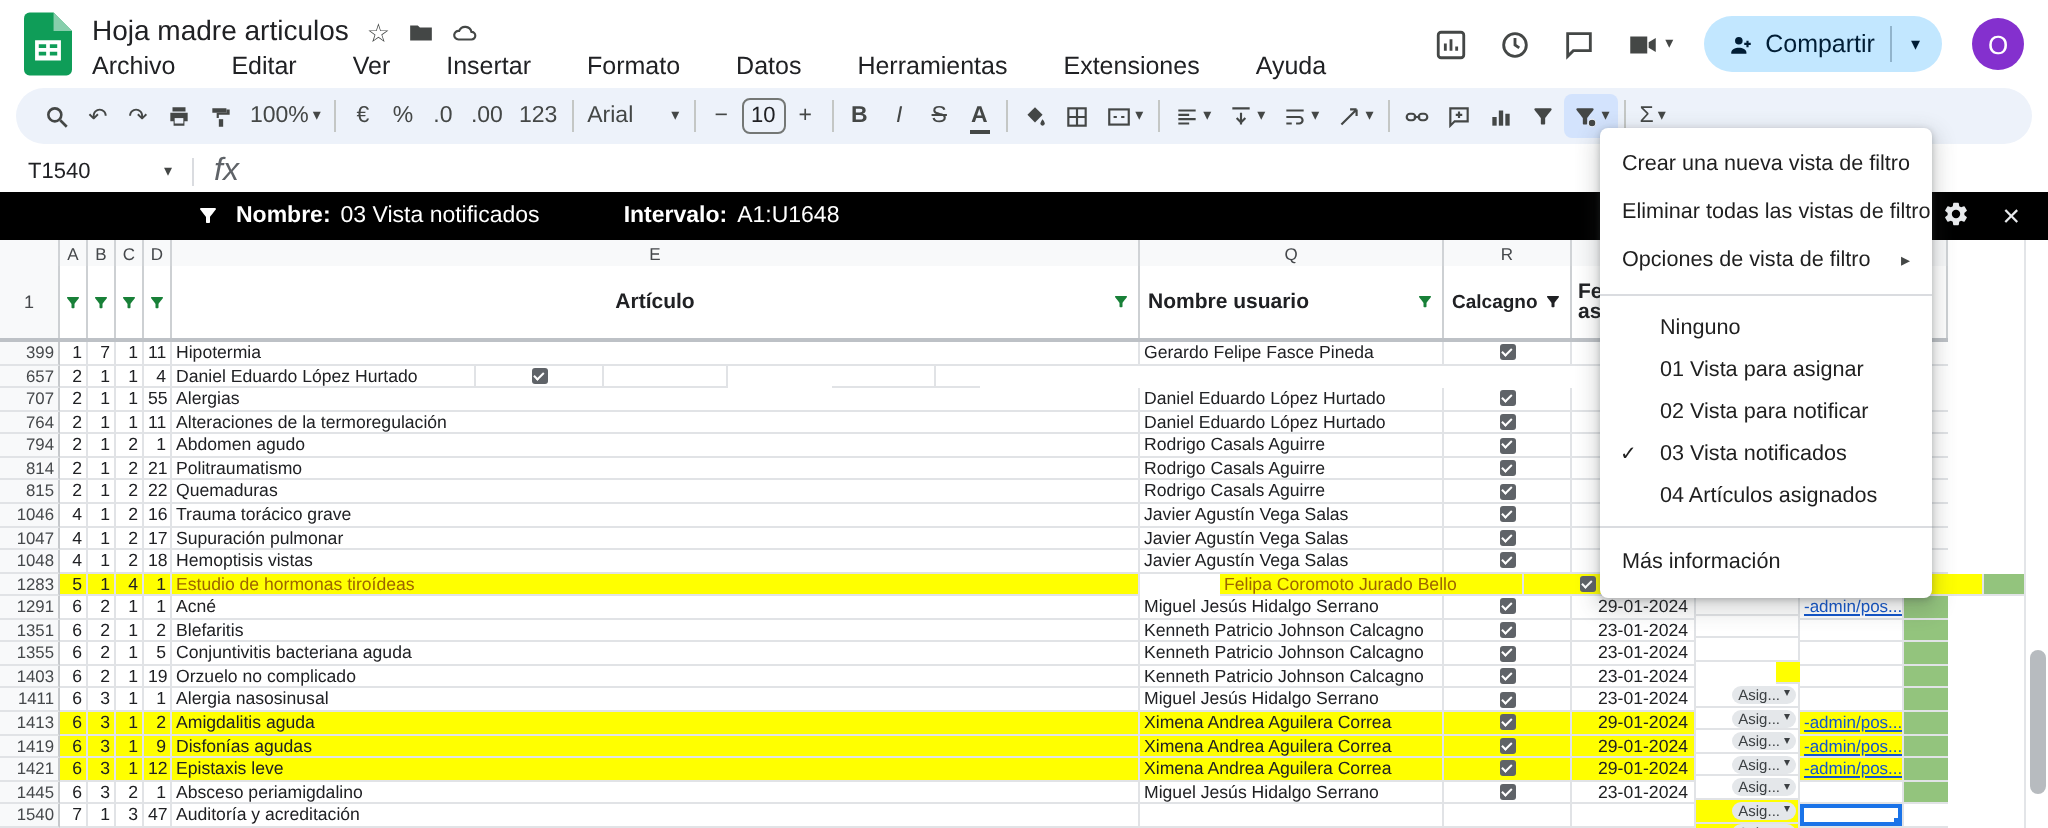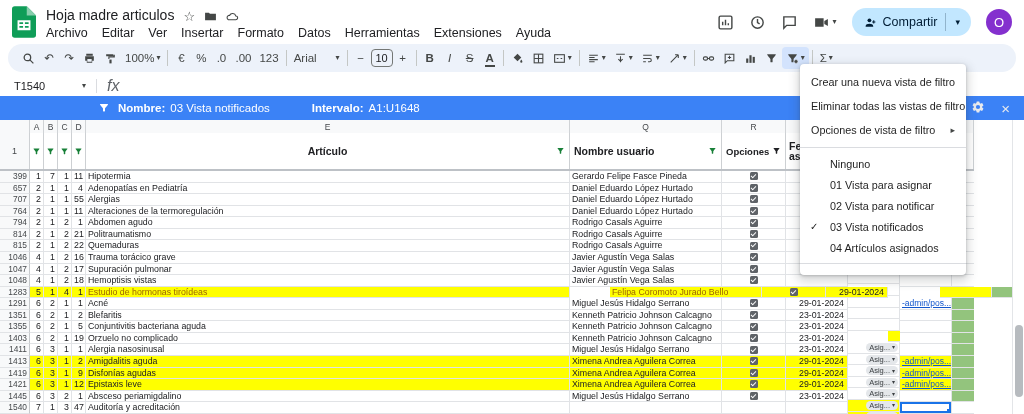--- a/index.html
+++ b/index.html
@@ -8,21 +8,21 @@
 
   
   .topbar { height:44px; display:flex; align-items:center; padding:0 12px; }
   .logo { margin-right:10px; flex:none; }
   .logo svg { width:24px; height:32px; display:block; }
   .title-col { display:flex; flex-direction:column; justify-content:center; min-width:0; }
   .title-row { display:flex; align-items:flex-end; gap:9px; height:21px; }
   .doc-title { font-size:14px; color:#202124; white-space:nowrap; }
   .title-icon { color:#444746; font-size:13px; line-height:1; display:flex; }
   .title-icon svg { width:13px; height:13px; display:block; }
-  .menu-row { display:flex; align-items:center; height:20px; margin-left:-7px; }
+  .menu-row { display:flex; align-items:center; height:20px; margin-left:-7px;gap:14px; }
   .menu-item { font-size:12.5px; color:#202124; padding:0 7px; border-radius:4px; white-space:nowrap; }
   .topbar-right { display:flex; align-items:center; gap:15px; margin-left:auto; flex:none; }
   .icon-btn { display:flex; align-items:center; gap:3px; color:#444746; }
   .icon-btn svg { width:17px; height:17px; display:block; }
   .caret { font-size:8px; color:#444746; line-height:1; }
   .share { height:28px; background:#c2e7ff; color:#001d35; border-radius:14px; display:flex; align-items:center; font-size:12.5px; padding:0 2px 0 12px; }
   .share svg { width:13px; height:13px; margin-right:6px; }
   .share-div { width:1px; height:18px; background:rgba(0,29,53,.25); margin-left:8px; }
   .share-caret { padding:0 9px; font-size:9px; }
   .avatar { width:26px; height:26px; border-radius:50%; background:#8430ce; color:#fff; font-size:13px; display:flex; align-items:center; justify-content:center; }
@@ -38,21 +38,21 @@
   .size-box { width:22px; height:18px; border:1px solid #747775; border-radius:4px; display:flex; align-items:center; justify-content:center; font-size:11px; color:#202124; flex:none; }
   .active-tool { background:#d3e3fd; }
 
   
   .formula-row { height:20px; display:flex; align-items:center; padding-left:14px; font-size:11px; color:#202124; }
   .name-box { width:80px; display:flex; align-items:center; justify-content:space-between; padding-right:8px; }
   .fbar-sep { width:1px; height:14px; background:#dadce0; margin:0 10px 0 2px; }
   .fx { font-size:16px; font-style:italic; color:#5f6368; }
 
   
-  .filterbar { height:24px; background:#3b82f6; display:flex; align-items:center; font-size:11.5px; color:#fff; }
+  .filterbar { height:24px; background:#000000; display:flex; align-items:center; font-size:11.5px; color:#fff; }
   .fb-funnel { margin-left:98px; display:flex; }
   .fb-funnel svg { width:12px; height:12px; } .fb-funnel path { fill:#fff; }
   .fb-label { font-weight:bold; margin-left:8px; }
   .fb-value { margin-left:5px; }
   .fb-label2 { font-weight:bold; margin-left:42px; }
   .fb-right { margin-left:auto; display:flex; align-items:center; gap:16px; padding-right:14px; }
   .fb-gear svg { width:14px; height:14px; } .fb-gear path { fill:#e8eaed; }
   .fb-close { font-size:15px; color:#e8eaed; line-height:1; }
 
   
@@ -384,21 +384,21 @@
           <path d="M4.2 5.6C6.3 8.2 10 13 10 13v5c0 .6.4 1 1 1h2c.6 0 1-.4 1-1v-5s3.7-4.8 5.8-7.4c.5-.7 0-1.6-.8-1.6H5c-.8 0-1.3.9-.8 1.6z"></path>
         </svg>
       </div>
     <div class="c w-q left-cell">
         <span>Nombre usuario</span>
         <svg class="fun g hfun-r" viewBox="0 0 24 24">
           <path d="M4.2 5.6C6.3 8.2 10 13 10 13v5c0 .6.4 1 1 1h2c.6 0 1-.4 1-1v-5s3.7-4.8 5.8-7.4c.5-.7 0-1.6-.8-1.6H5c-.8 0-1.3.9-.8 1.6z"></path>
         </svg>
       </div>
     <div class="c w-r left-cell">
-        <span>Opciones</span>
+        <span>Calcagno</span>
         <svg class="fun d hfun-r" viewBox="0 0 24 24">
           <path d="M4.2 5.6C6.3 8.2 10 13 10 13v5c0 .6.4 1 1 1h2c.6 0 1-.4 1-1v-5s3.7-4.8 5.8-7.4c.5-.7 0-1.6-.8-1.6H5c-.8 0-1.3.9-.8 1.6z"></path>
         </svg>
       </div>
     <div class="c w-f fec-cell">
         <span>Fec</span>
         <span>asig</span>
       </div>
     <div class="c w-a2"></div>
     <div class="c w-l"></div>
@@ -421,21 +421,20 @@
     <div class="c w-a2 ct"></div>
     <div class="c w-l cu"><span class="linktext"></span></div>
     <div class="c w-g cg"></div>
   </div>
       <div class="gridrow drow">
     <div class="c w-rh rh">657</div>
     <div class="c w-s1 num">2</div>
     <div class="c w-s1 num">1</div>
     <div class="c w-s1 num">1</div>
     <div class="c w-s1 num">4</div>
-    <div class="c w-e ce">Adenopatías en Pediatría</div>
     <div class="c w-q cq">Daniel Eduardo López Hurtado</div>
     <div class="c w-r cr">
           <span class="checkbox"></span>
         </div>
     <div class="c w-f cs"></div>
     <div class="c w-a2 ct"></div>
     <div class="c w-l cu"><span class="linktext"></span></div>
     <div class="c w-g cg"></div>
   </div>
       <div class="gridrow drow">
@@ -808,17 +807,18 @@
   <div class="mdiv"></div>
   <div class="mi view">Ninguno</div>
   <div class="mi view">01 Vista para asignar</div>
   <div class="mi view">02 Vista para notificar</div>
   <div class="mi view">
     <span class="mcheck">✓</span>
     <span>03 Vista notificados</span>
   </div>
   <div class="mi view">04 Artículos asignados</div>
   <div class="mdiv"></div>
+  <div class="mi">Más información</div>
 </div>
 
 <div class="vscroll">
   <div class="vthumb"></div>
 </div>
 
 </body></html>

